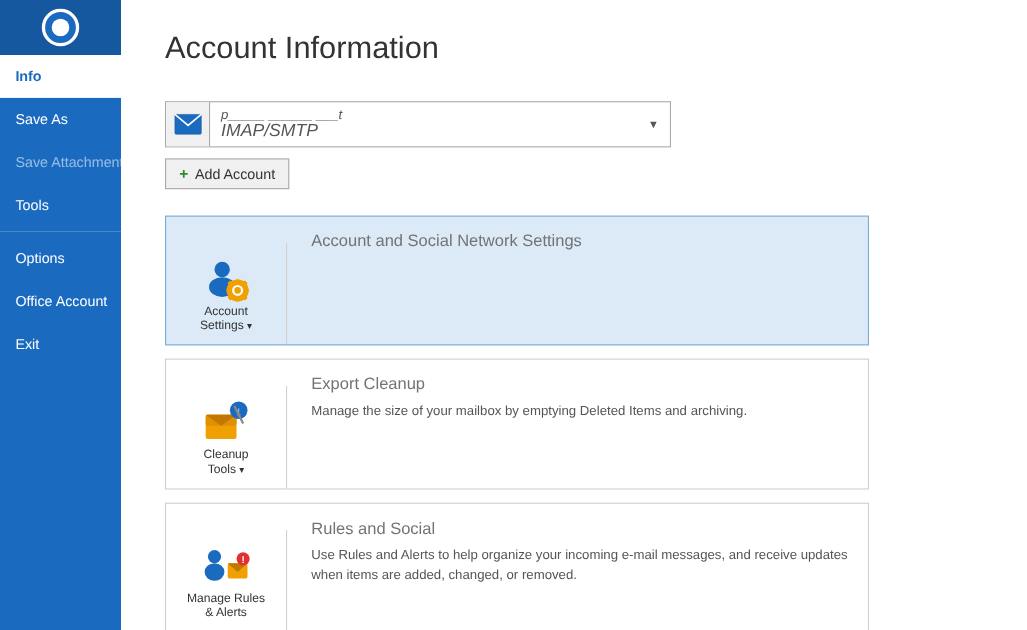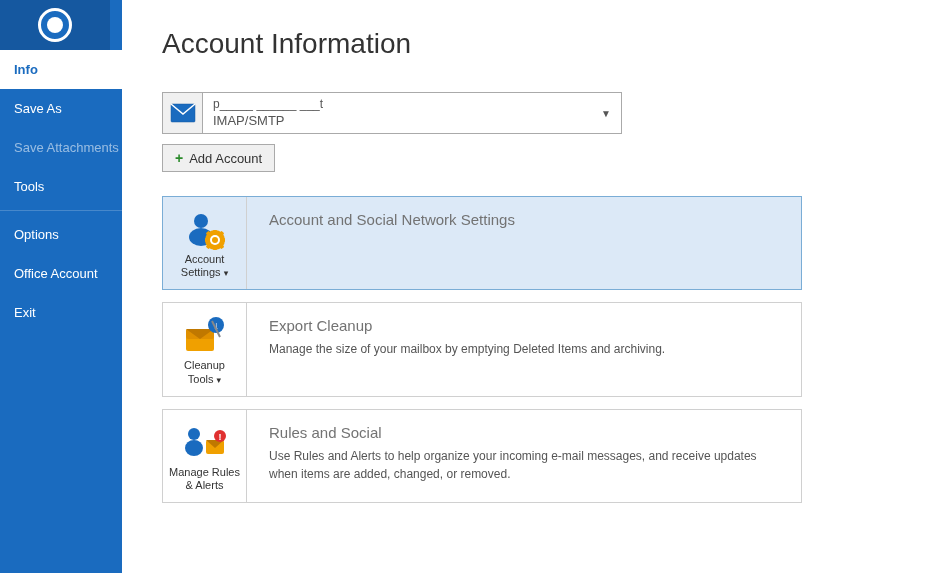--- a/index.html
+++ b/index.html
@@ -1,20 +1,20 @@
 <!DOCTYPE html>
 <html><head>
   <meta charset="utf-8">
   <style>
     * { margin: 0; padding: 0; box-sizing: border-box; }
     body { font-family: 'Segoe UI', Tahoma, Geneva, Verdana, sans-serif; display: flex; width: 934px; height: 573px; overflow: hidden; background: #fff; }
 
     
     .sidebar {
-      width: 122px;
+      width: 110px;
       background: #1a6bbf;
       display: flex;
       flex-direction: column;
       flex-shrink: 0;
     }
     .sidebar-logo {
       background: #1558a0;
       width: 110px;
       height: 50px;
       display: flex;
@@ -72,28 +72,29 @@
       width: 40px;
       height: 40px;
       background: #f0f0f0;
       border-right: 1px solid #aaa;
       display: flex; align-items: center; justify-content: center;
       flex-shrink: 0;
     }
     .account-text {
       flex: 1;
       padding: 0 10px;
+      font-style: italic;
     }
     .account-text .account-name {
       font-size: 12px;
       color: #555;
       display: block;
     }
     .account-text .account-type {
-      font-size: 13px;
+      font-size: 16px;
       color: #555;
     }
     .dropdown-arrow {
       width: 30px;
       display: flex; align-items: center; justify-content: center;
       font-size: 10px;
       color: #555;
       cursor: pointer;
     }
 
@@ -120,29 +121,30 @@
       border: 1px solid #d0d0d0;
       margin-bottom: 12px;
       padding: 0;
       width: 640px;
       cursor: pointer;
       background: #fff;
     }
     .info-card.active-card { background: #dce9f7; border-color: #7aadd6; }
 
     .card-icon-box {
-      width: 84px;
+      width: 110px;
       min-height: 90px;
       display: flex;
       flex-direction: column;
       align-items: center;
       justify-content: center;
       border-right: 1px solid #d0d0d0;
       padding: 10px 6px;
       flex-shrink: 0;
+      margin-top: 24px;
     }
     .card-icon-label {
       font-size: 11px;
       color: #333;
       text-align: center;
       line-height: 1.2;
     }
     .card-icon-label .dropdown-caret {
       font-size: 9px;
     }

